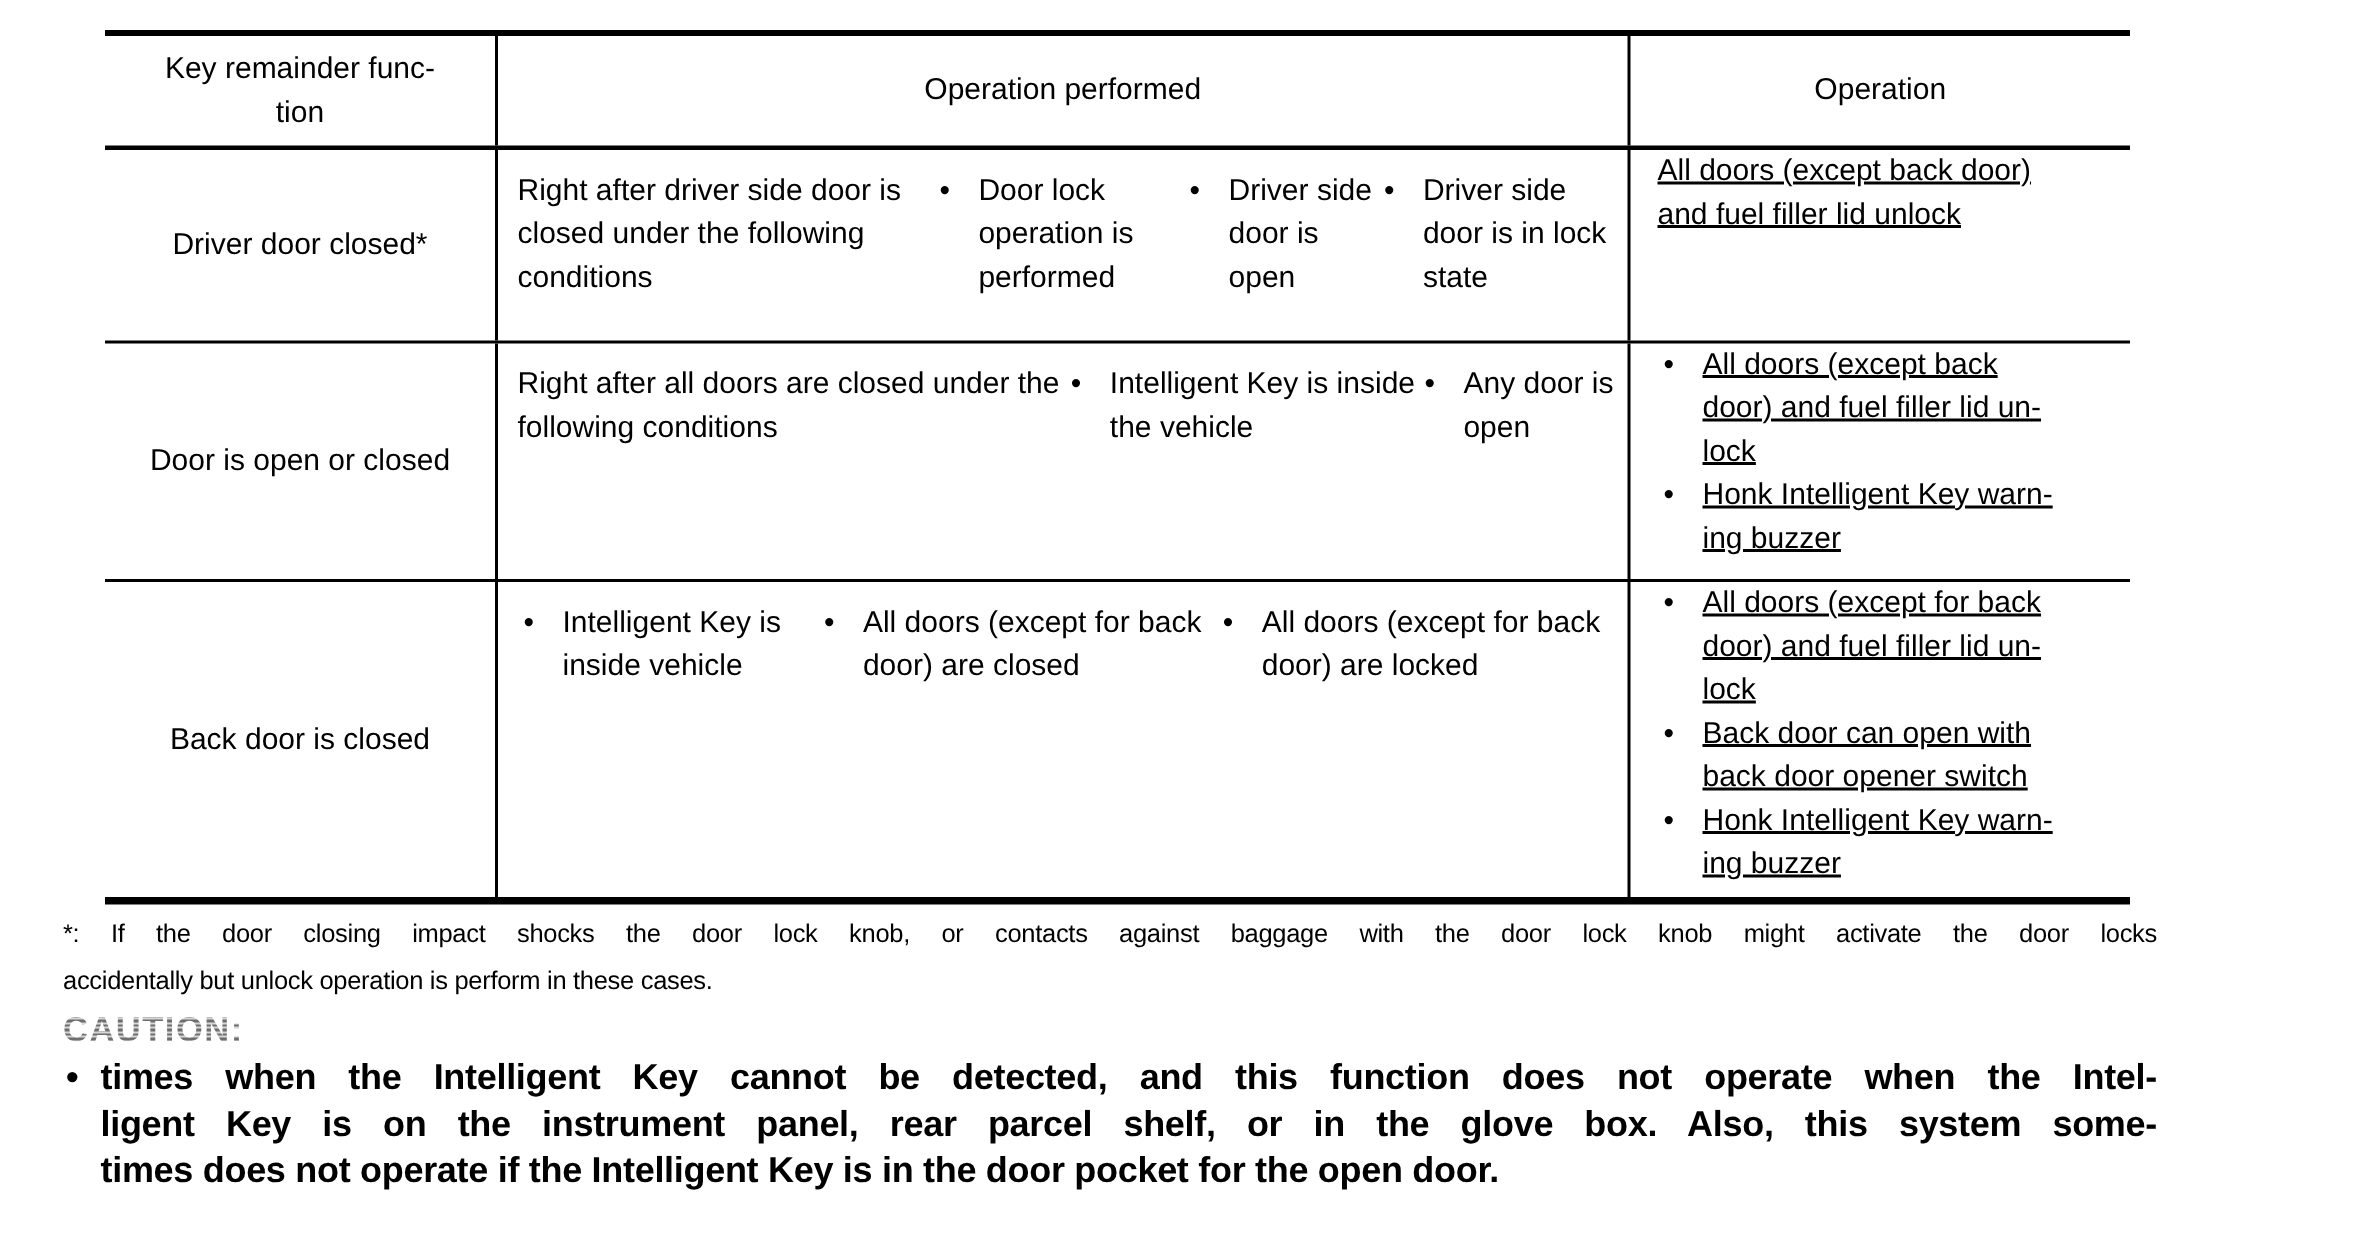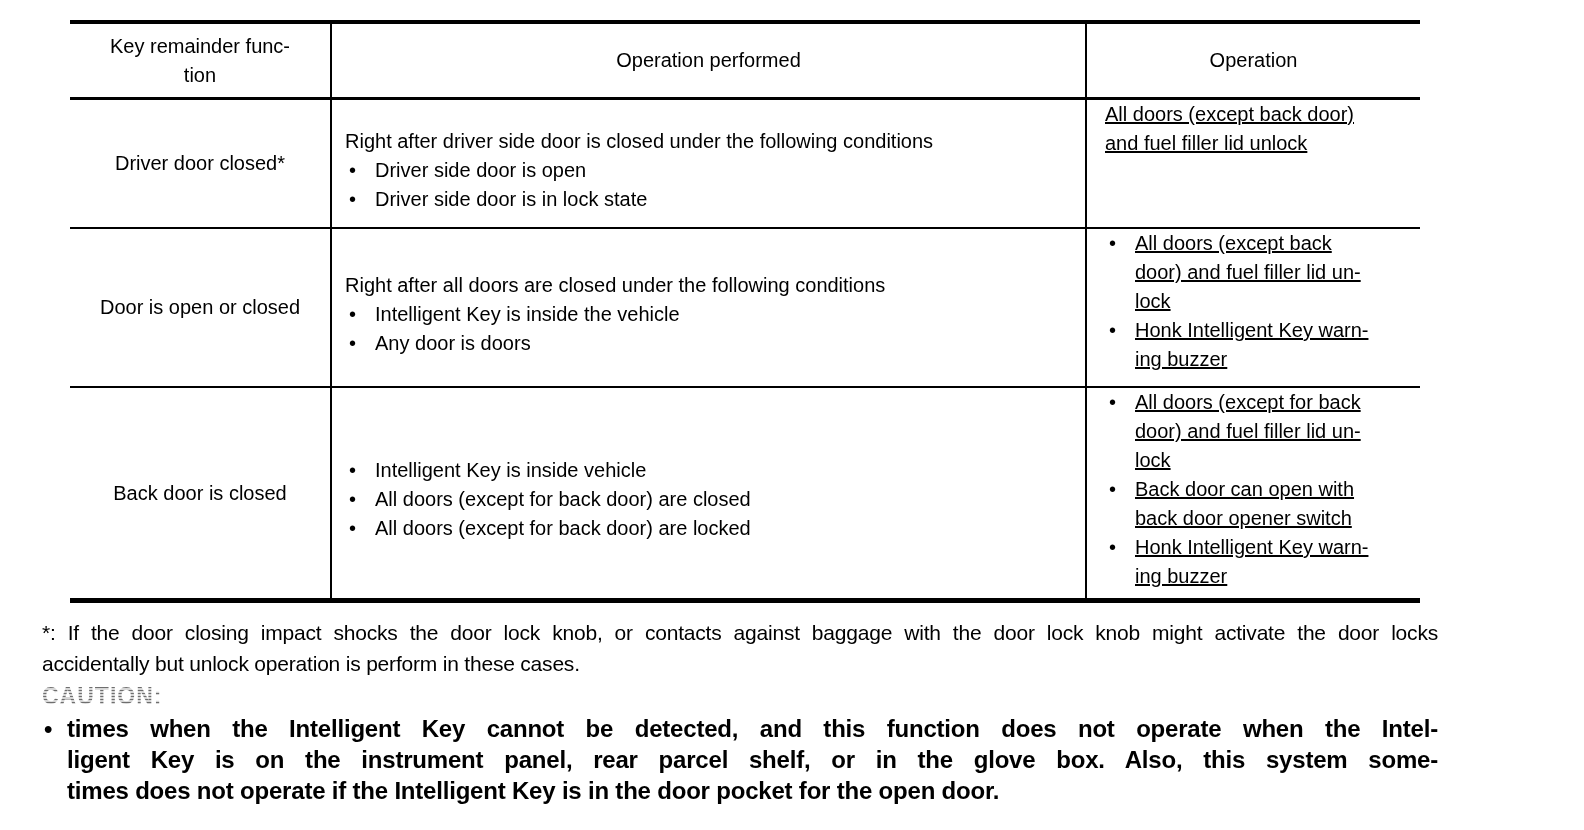--- a/index.html
+++ b/index.html
@@ -39,21 +39,21 @@
 
   .hcell {
     display: flex; align-items: center; justify-content: center;
     text-align: center; white-space: pre-line; padding: 0 8px;
   }
   .fcell {
     display: flex; align-items: center; justify-content: center;
     padding: 0 6px; white-space: pre-line;
   }
   .ccell {
-    display: flex; flex-direction: column; justify-content: center;
+    display: flex; flex-direction: row; justify-content: center;
     padding: 13px 8px 0 13px;
   }
   .ocell {
     display: flex; flex-direction: column; justify-content: flex-start;
     padding: 0 4px 0 18px;
     text-decoration: underline;
   }
   .intro, .plain { white-space: pre-line; }
   .bullet {
     position: relative;
@@ -62,23 +62,23 @@
   }
   .bullet::before {
     content: "\2022";
     position: absolute;
     left: 4px;
     top: 0;
   }
 
   
   .footnote {
-    margin: 14px 0 0 42px;
+    margin: 4px 0 0 42px;
     width: 1396px;
-    font-size: 21px;
+    font-size: 17px;
     line-height: 31px;
     letter-spacing: -0.2px;
   }
   .jline {
     text-align: justify;
     text-align-last: justify;
   }
 
   
   .caution-label {
@@ -125,35 +125,36 @@
       <div class="cell hcell c1">Key remainder func-
 tion</div>
       <div class="cell hcell c2">Operation performed</div>
       <div class="cell hcell c3">Operation</div>
     </div>
 
     <div class="trow r1">
       <div class="cell fcell c1">Driver door closed*</div>
       <div class="cell ccell c2">
         <div class="intro">Right after driver side door is closed under the following conditions</div>
+        <div class="bullet">Door lock operation is performed</div>
         <div class="bullet">Driver side door is open</div>
         <div class="bullet">Driver side door is in lock state</div>
       </div>
       <div class="cell ocell c3">
         <div class="plain">All doors (except back door)
 and fuel filler lid unlock</div>
       </div>
     </div>
 
     <div class="trow r2">
       <div class="cell fcell c1">Door is open or closed</div>
       <div class="cell ccell c2">
         <div class="intro">Right after all doors are closed under the following conditions</div>
         <div class="bullet">Intelligent Key is inside the vehicle</div>
-        <div class="bullet">Any door is doors</div>
+        <div class="bullet">Any door is open</div>
       </div>
       <div class="cell ocell c3">
         <div class="bullet">All doors (except back
 door) and fuel filler lid un-
 lock</div>
         <div class="bullet">Honk Intelligent Key warn-
 ing buzzer</div>
       </div>
     </div>
 

